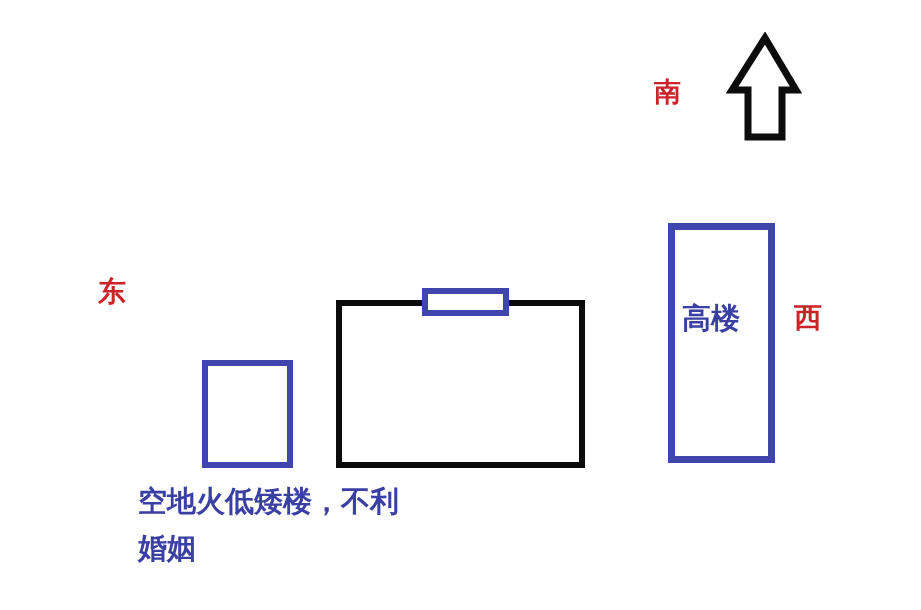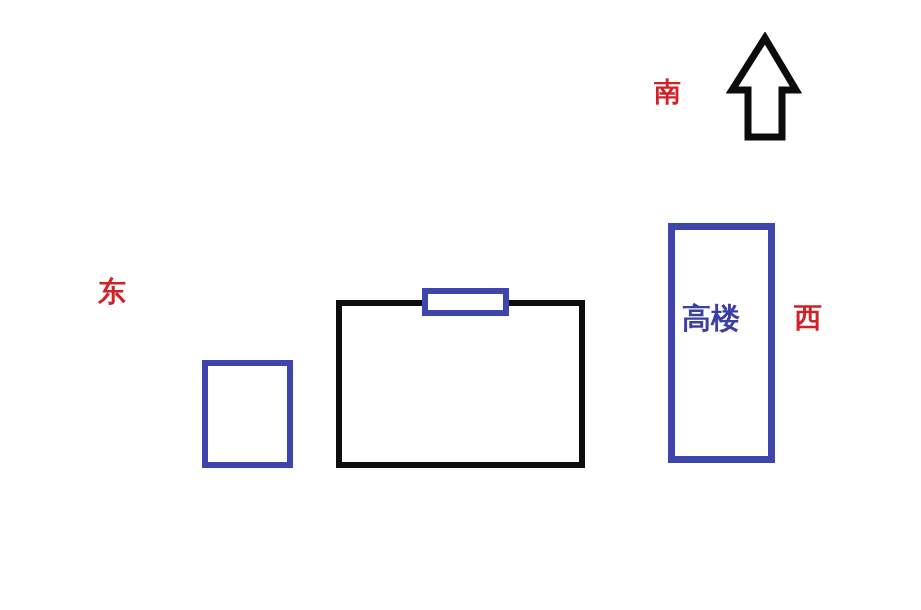--- a/index.html
+++ b/index.html
@@ -96,14 +96,18 @@
   <div class="abs rect main-house"></div>
 
   <div class="abs rect door-rect"></div>
 
   <div class="abs rect low-building"></div>
 
   <div class="abs rect tall-building">
     <div class="tall-building-label">高楼</div>
   </div>
 
+  <div class="abs caption">
+    <div>空地火低矮楼，不利</div>
+    <div>婚姻</div>
+  </div>
 
 </div>
 
 </body></html>

